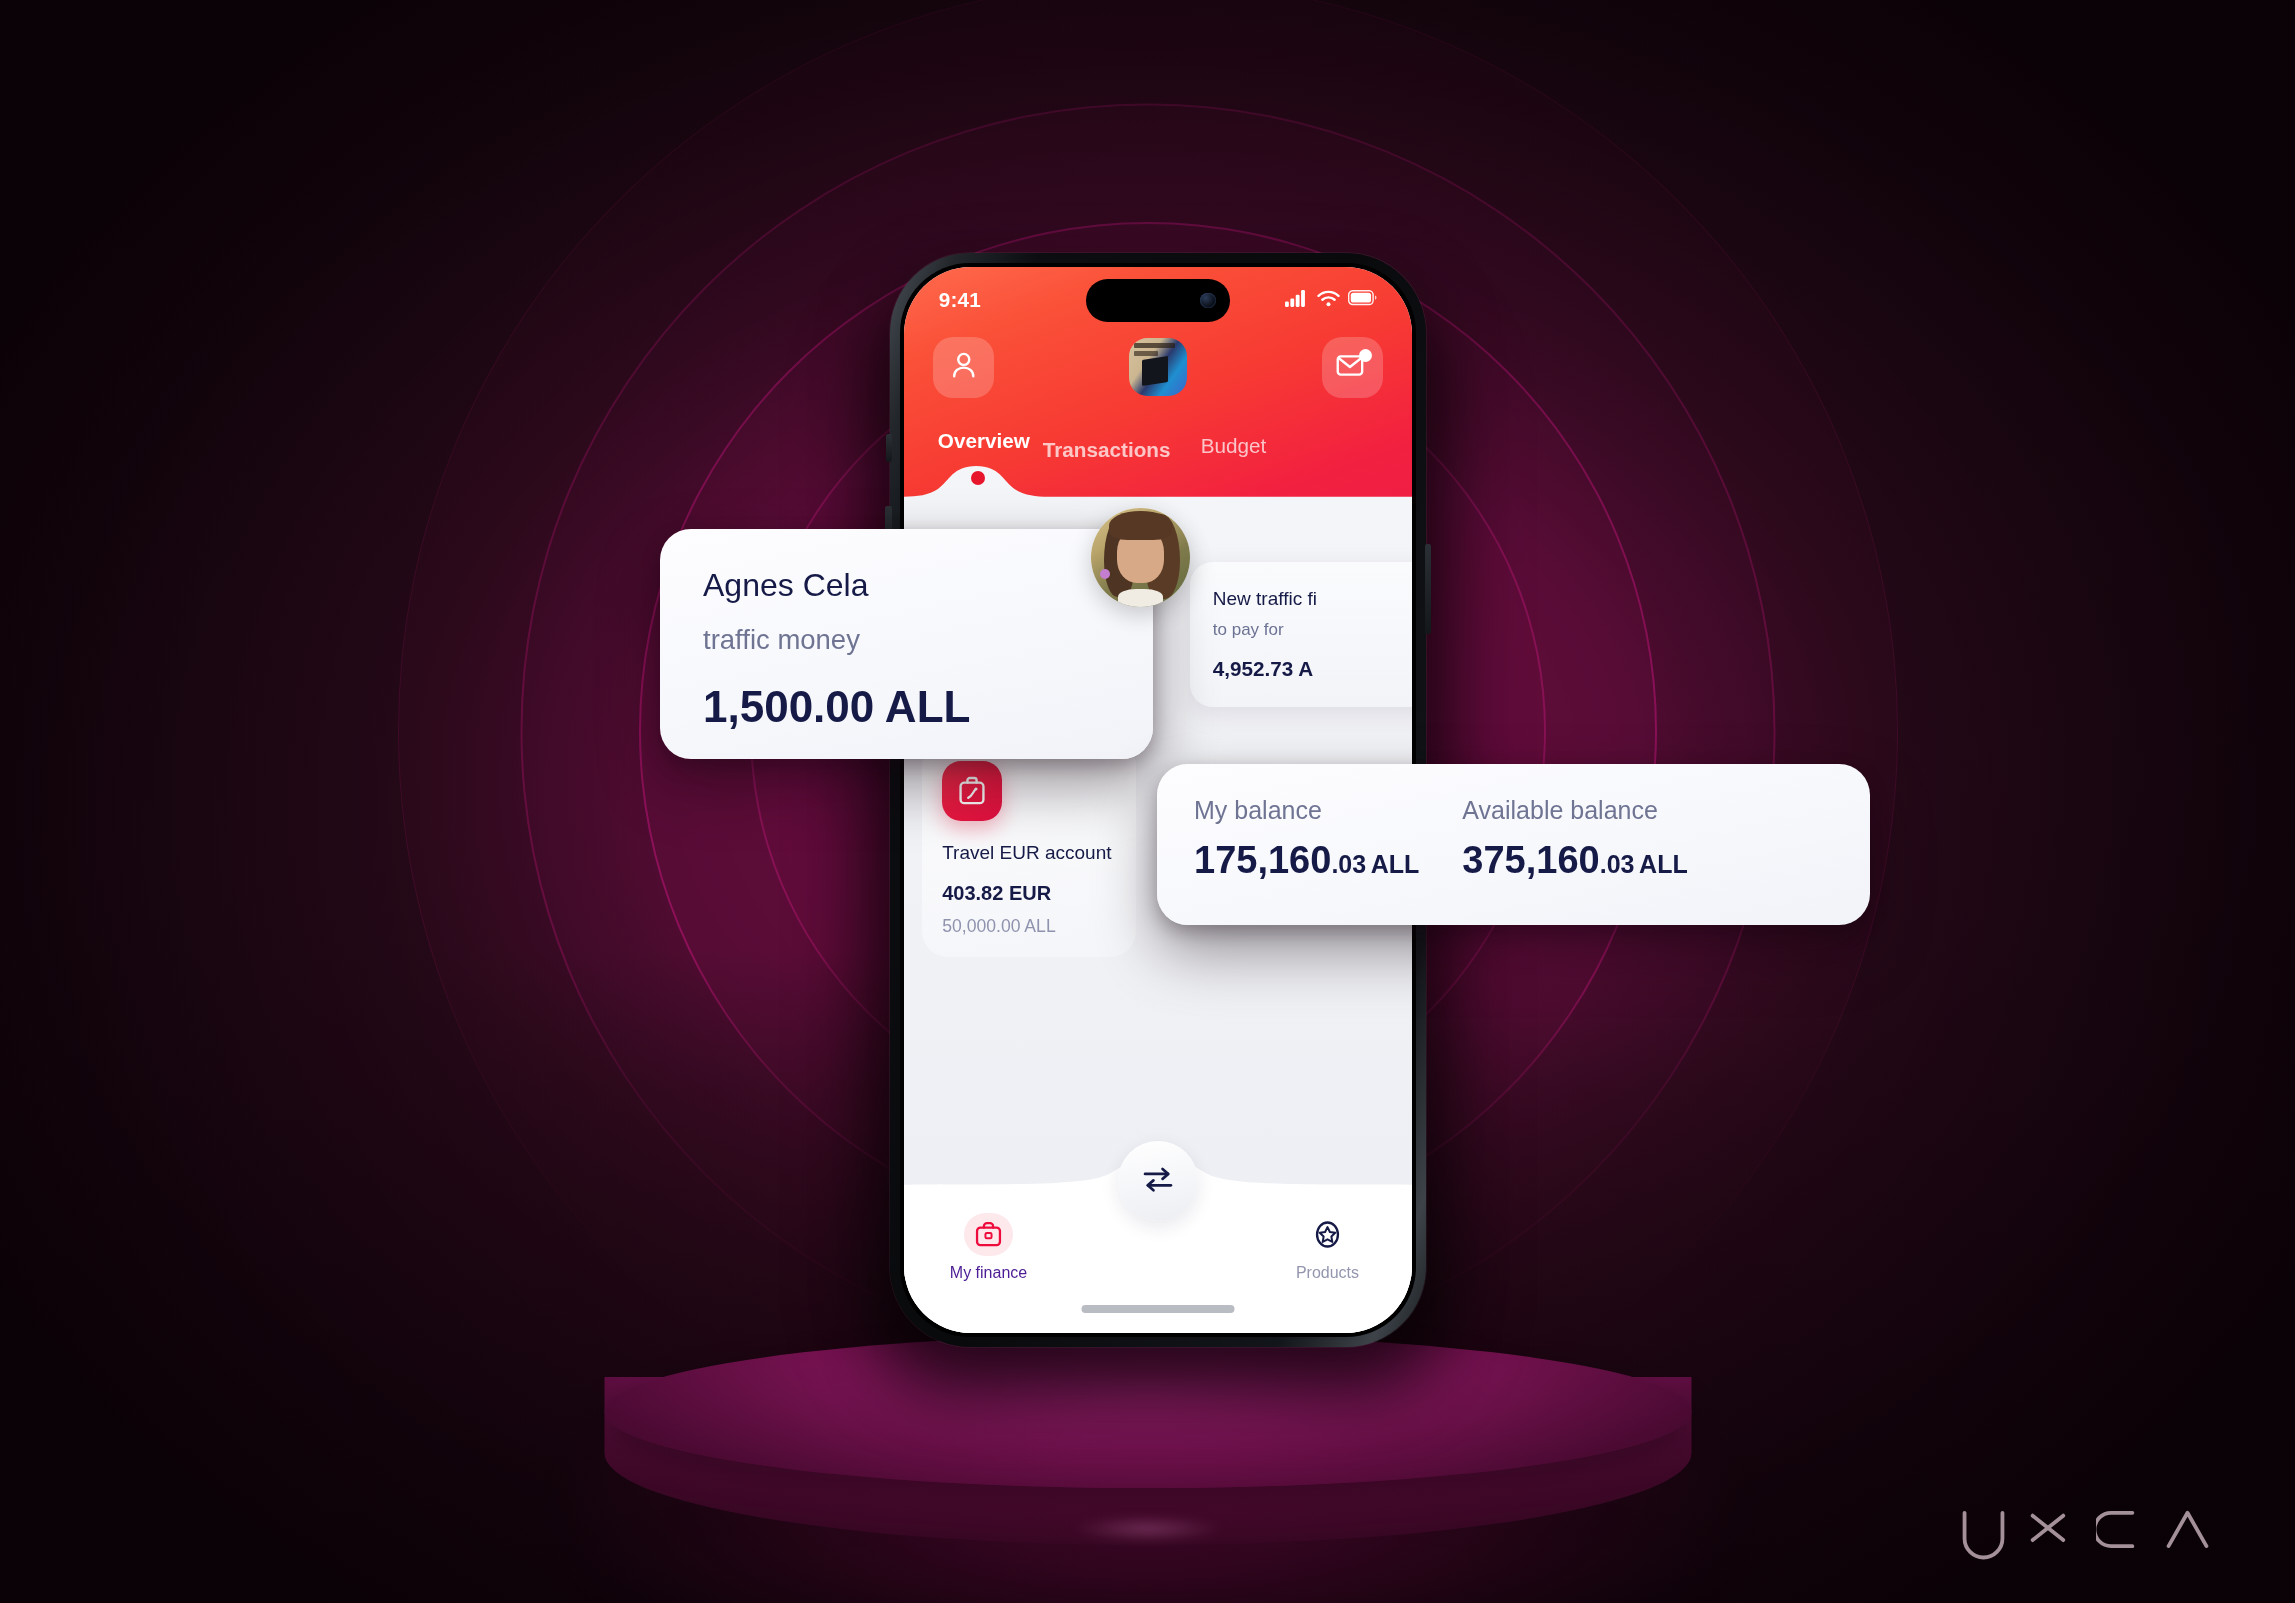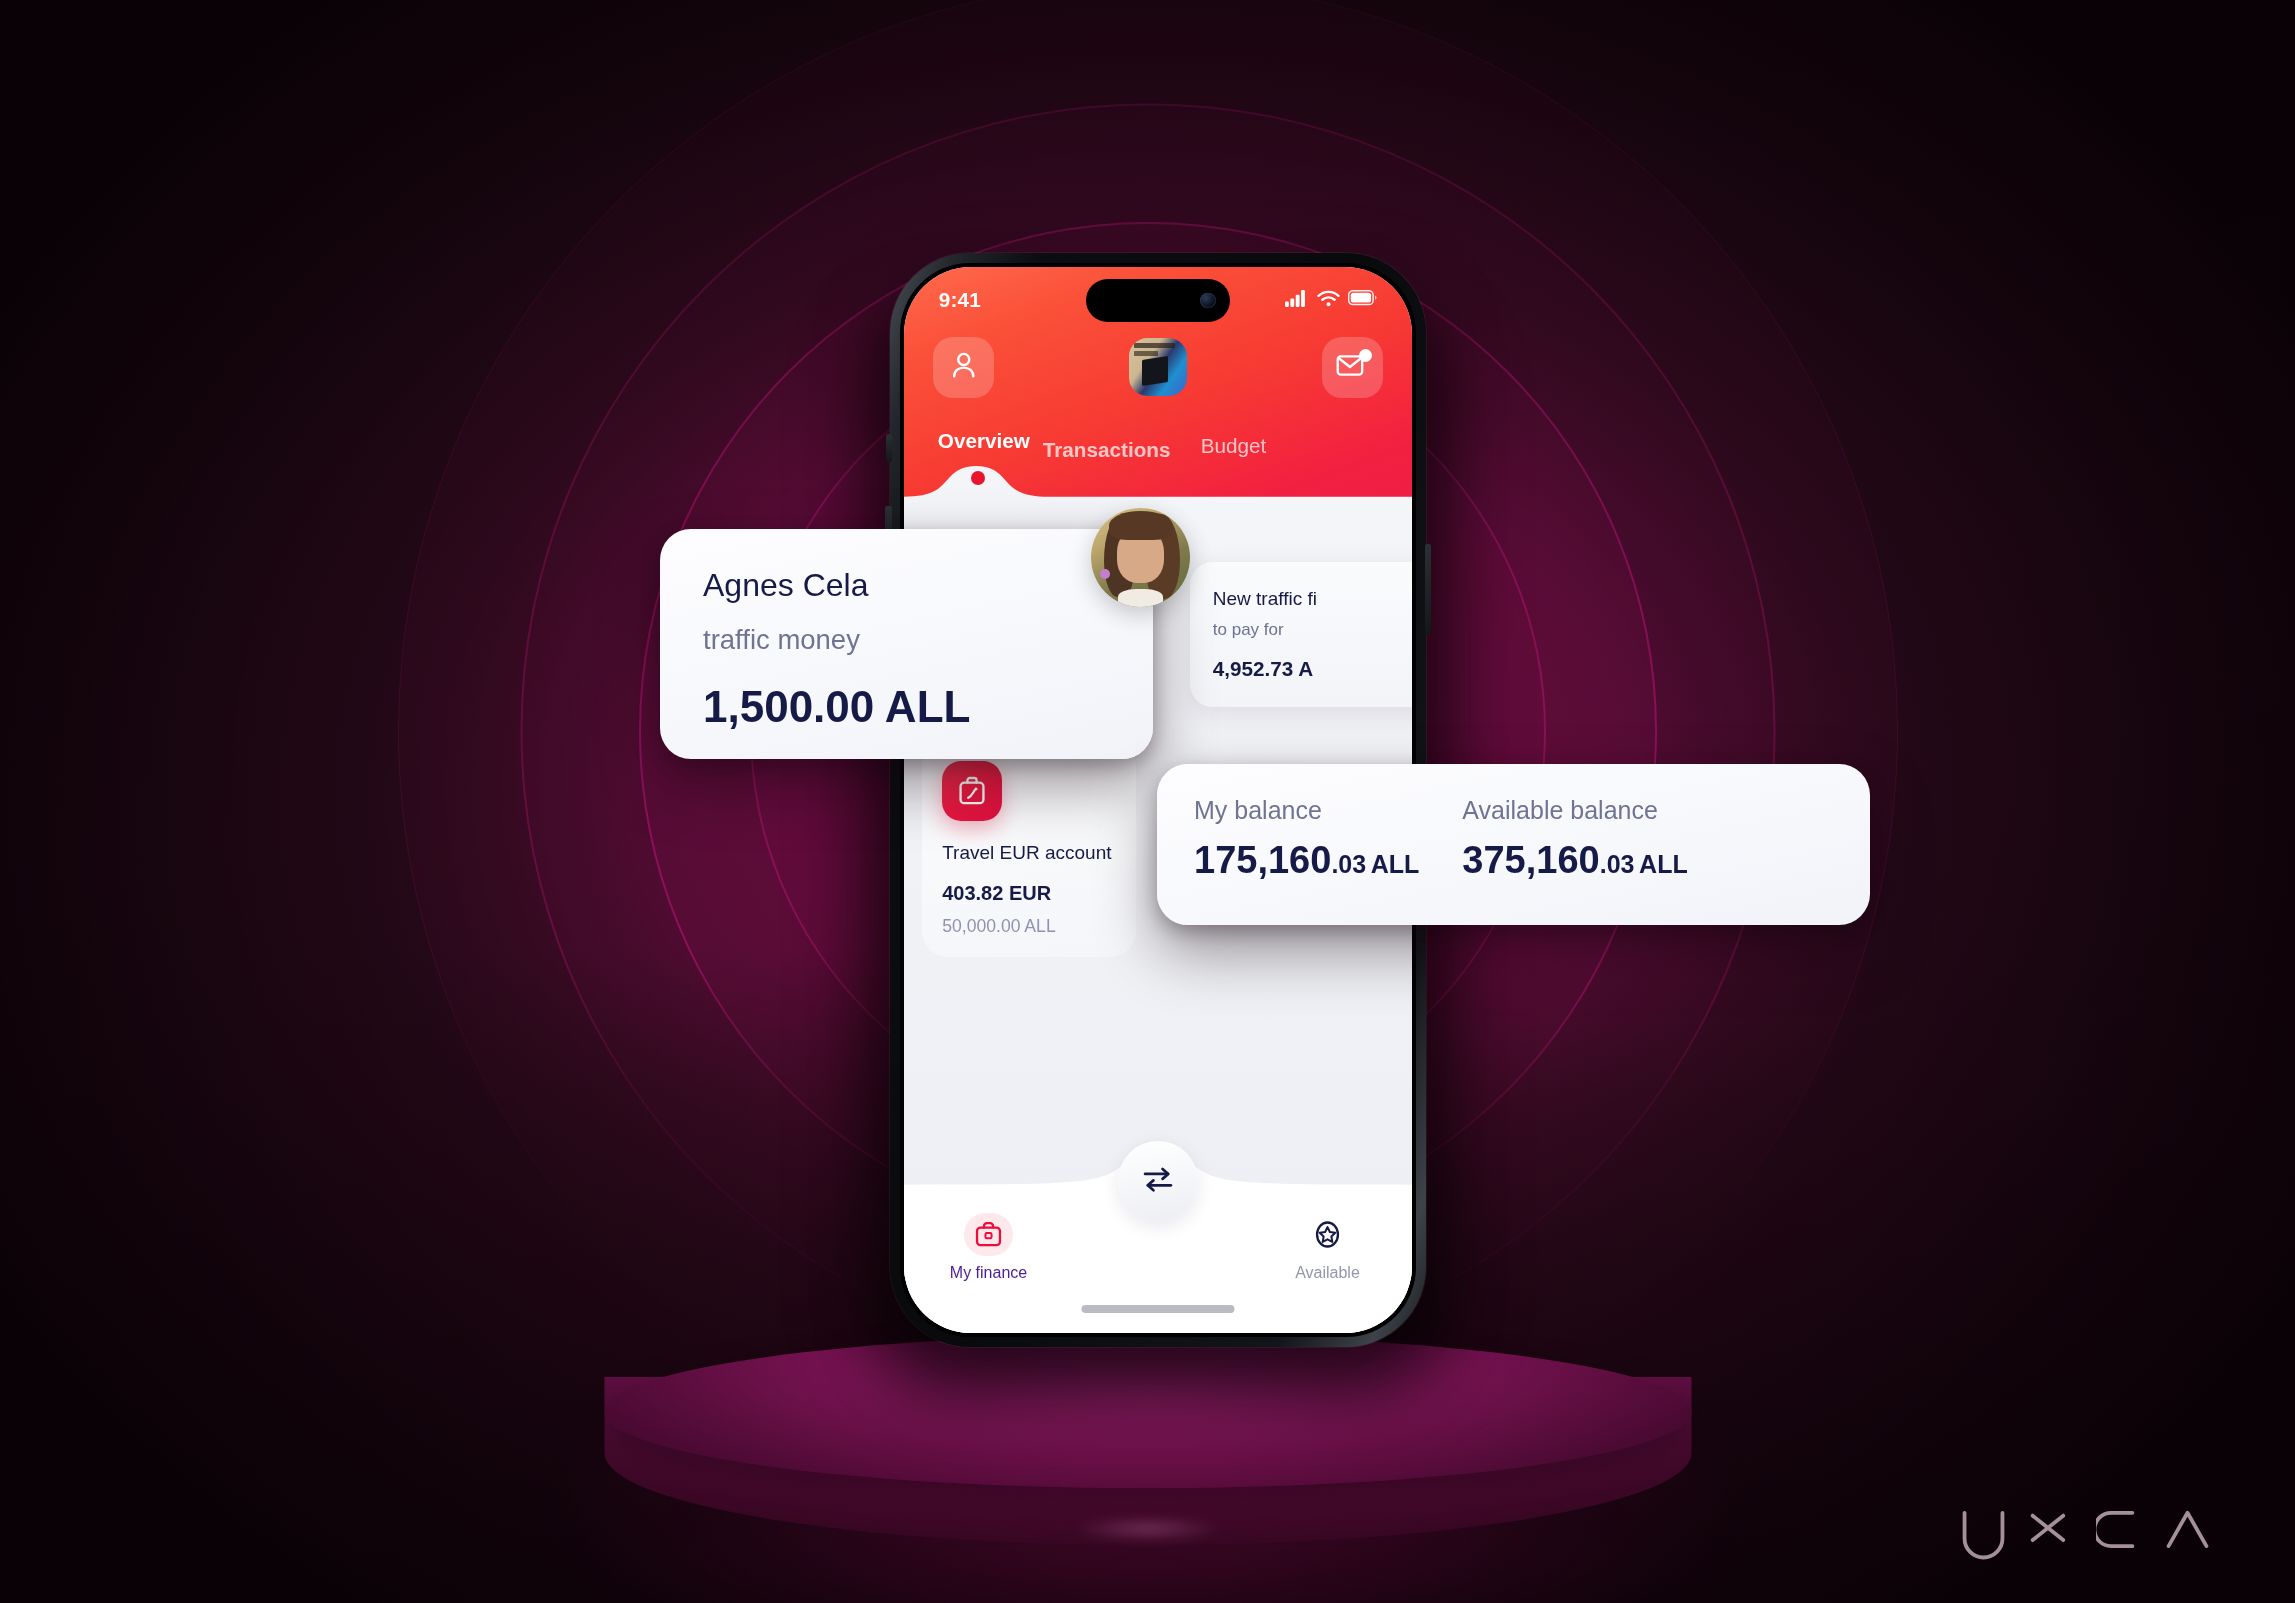--- a/index.html
+++ b/index.html
@@ -459,21 +459,21 @@
                 <div class="nav-label"></div>
               </div>
 
               <div class="nav-item">
                 <div class="nav-icon-wrap">
                   <svg width="31" height="31" viewBox="0 0 40 40">
                     <ellipse cx="20" cy="20" rx="13.5" ry="15.5" stroke="#161a47" stroke-width="3" fill="none"></ellipse>
                     <path d="M20 10.5l3.1 6.3 6.9 1-5 4.9 1.2 6.9-6.2-3.3-6.2 3.3 1.2-6.9-5-4.9 6.9-1z" stroke="#161a47" stroke-width="2.6" fill="none" stroke-linejoin="round"></path>
                   </svg>
                 </div>
-                <div class="nav-label">Available</div>
+                <div class="nav-label">Products</div>
               </div>
             </div>
 
             <div class="home-ind"></div>
           </div>
         </div>
 
       </div>
     </div>
   </div>

